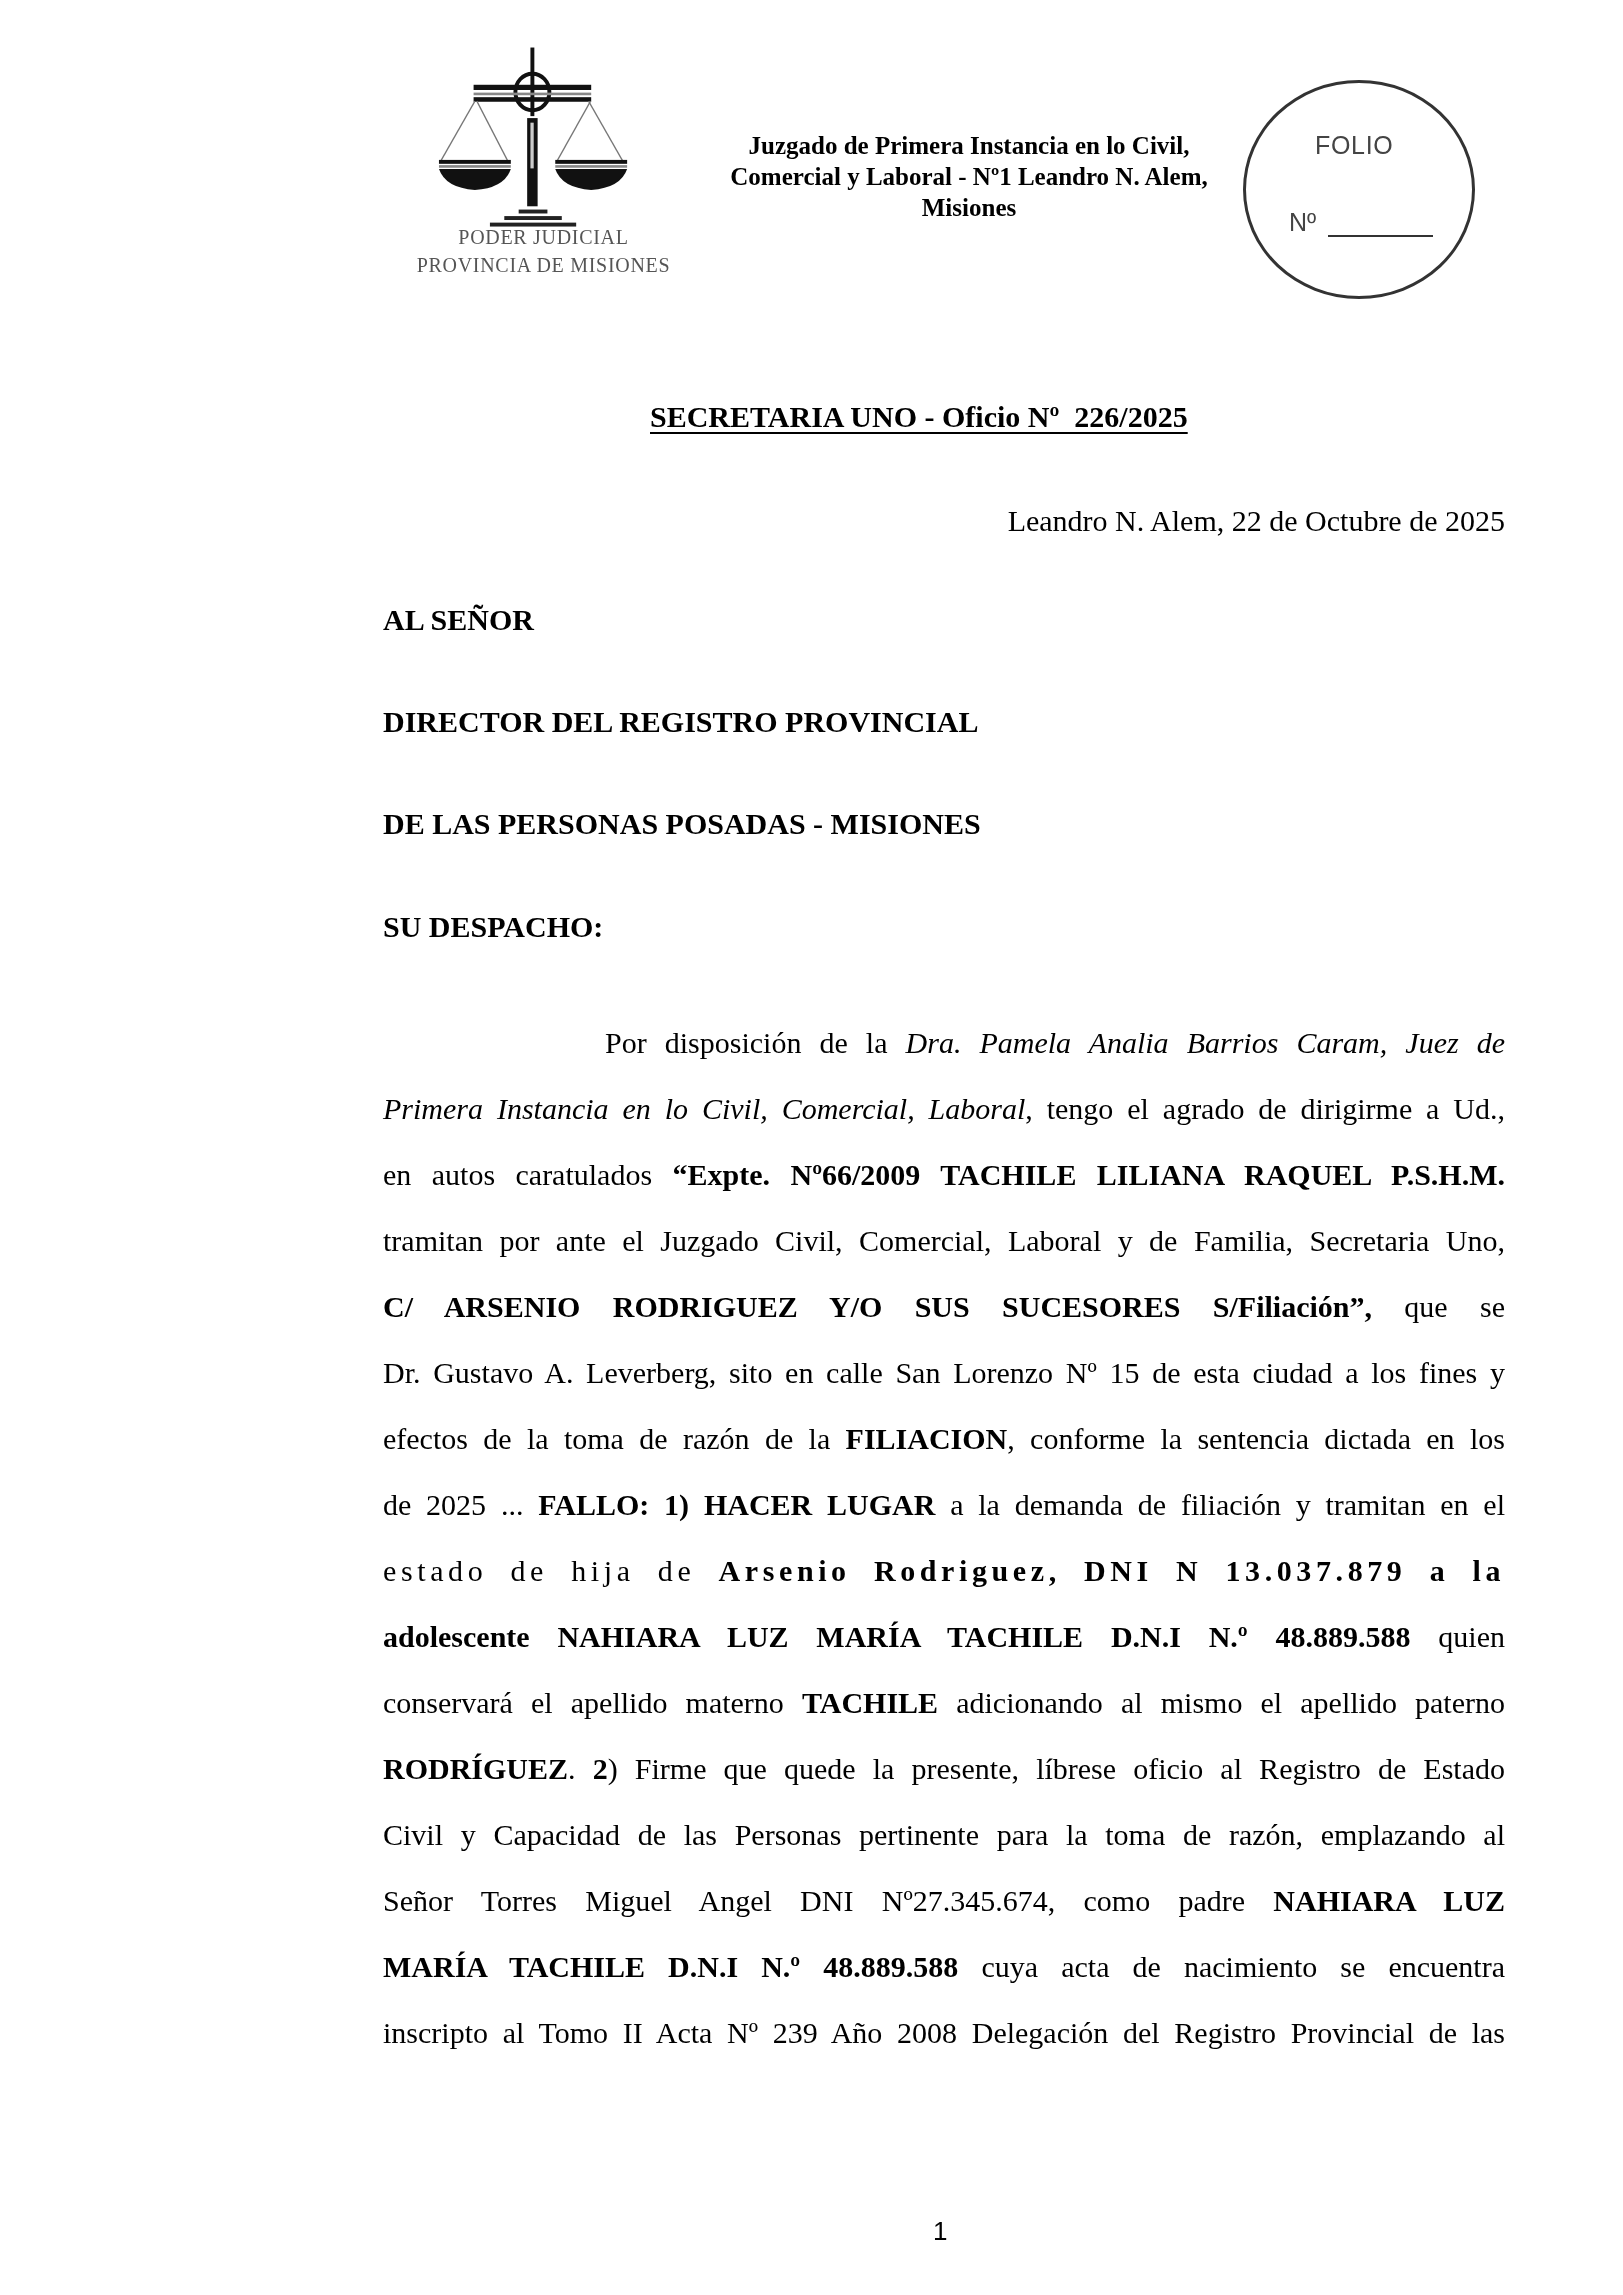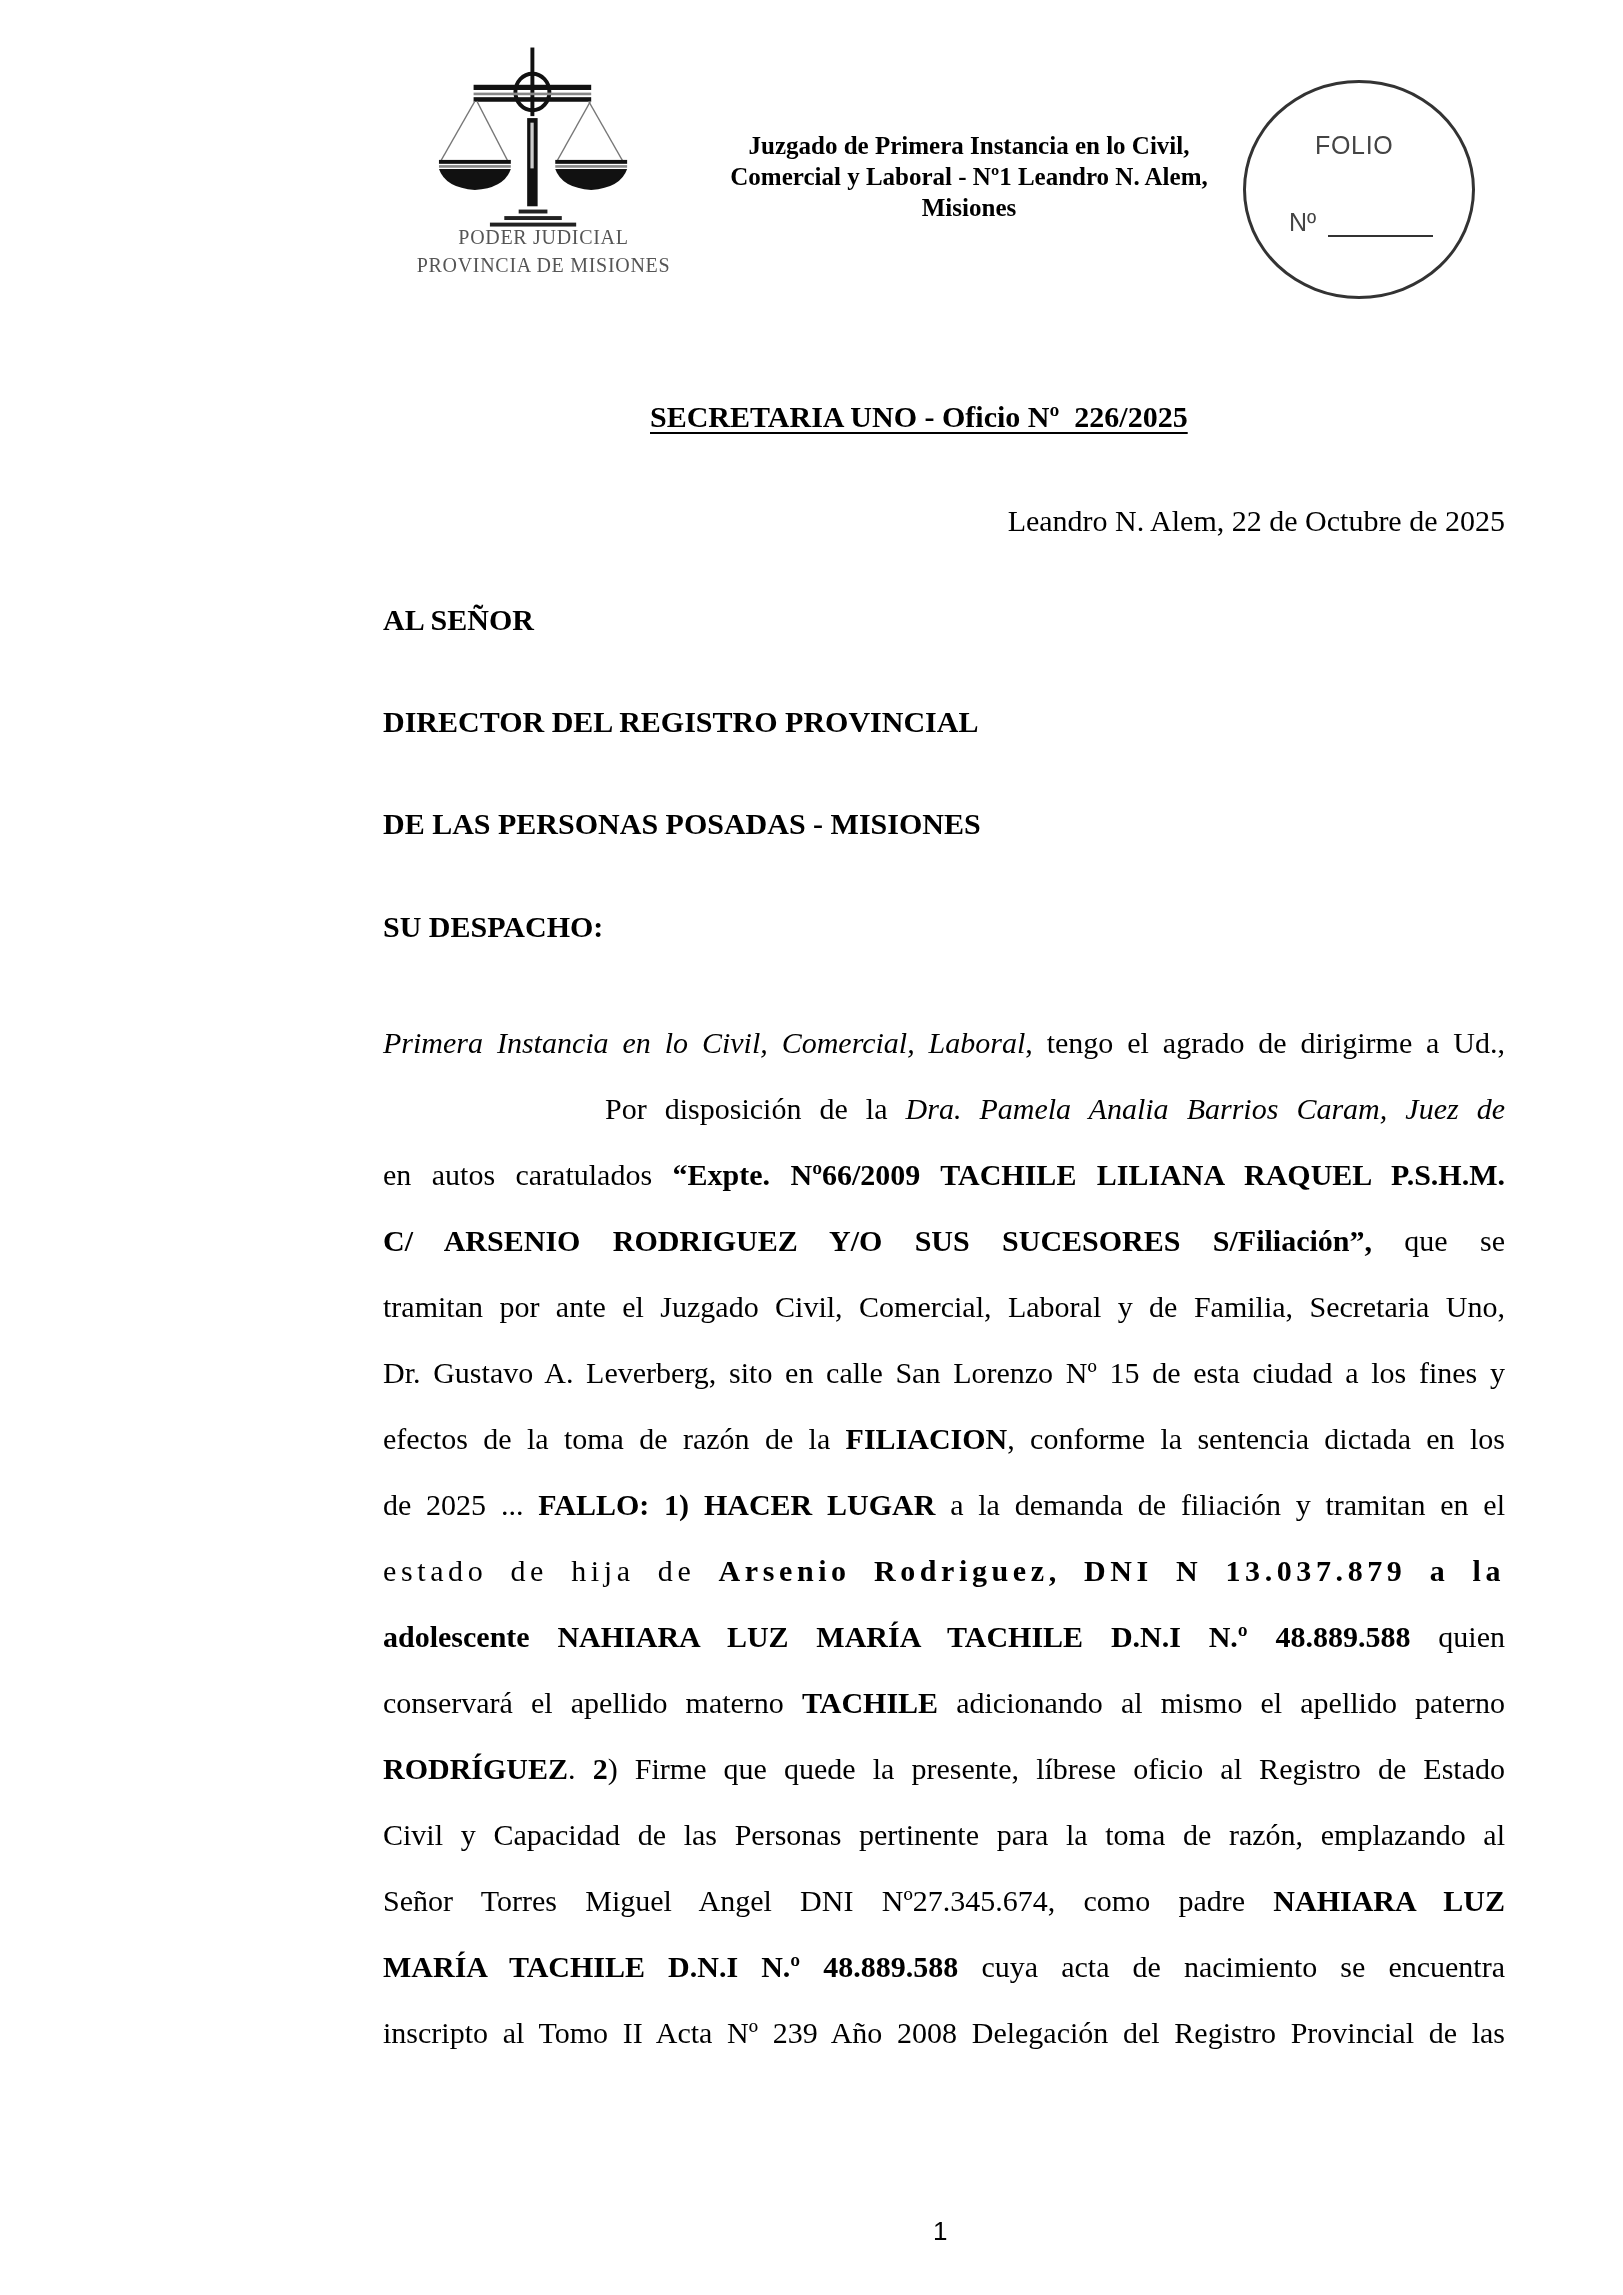--- a/index.html
+++ b/index.html
@@ -95,25 +95,25 @@
 <div class="oficio serif">SECRETARIA UNO - Oficio Nº  226/2025</div>
 
 <div class="date-line serif">Leandro N. Alem, 22 de Octubre de 2025</div>
 
 <div class="addr a1 serif">AL SEÑOR</div>
 <div class="addr a2 serif">DIRECTOR DEL REGISTRO PROVINCIAL</div>
 <div class="addr a3 serif">DE LAS PERSONAS POSADAS - MISIONES</div>
 <div class="addr a4 serif">SU DESPACHO:</div>
 
 <div class="body-text serif" id="body-text">
+    <span class="body-line indent"><span>Por disposición de la </span><i>Dra. Pamela Analia Barrios Caram, Juez de</i></span>
     <span class="body-line"><i>Primera Instancia en lo Civil, Comercial, Laboral</i><span>, tengo el agrado de dirigirme a Ud.,</span></span>
-    <span class="body-line indent"><span>Por disposición de la </span><i>Dra. Pamela Analia Barrios Caram, Juez de</i></span>
     <span class="body-line"><span>en autos caratulados </span><b>“Expte. Nº66/2009 TACHILE LILIANA RAQUEL P.S.H.M.</b></span>
+    <span class="body-line"><span>tramitan por ante el Juzgado Civil, Comercial, Laboral y de Familia, Secretaria Uno,</span></span>
     <span class="body-line"><b>C/ ARSENIO RODRIGUEZ Y/O SUS SUCESORES S/Filiación”,</b><span> que se</span></span>
-    <span class="body-line"><span>tramitan por ante el Juzgado Civil, Comercial, Laboral y de Familia, Secretaria Uno,</span></span>
     <span class="body-line"><span>Dr. Gustavo A. Leverberg, sito en calle San Lorenzo Nº 15 de esta ciudad a los fines y</span></span>
     <span class="body-line"><span>efectos de la toma de razón de la </span><b>FILIACION</b><span>, conforme la sentencia dictada en los</span></span>
     <span class="body-line"><span>de 2025 ... </span><b>FALLO: 1) HACER LUGAR</b><span> a la demanda de filiación y tramitan en el</span></span>
     <span class="body-line spaced"><span>estado de hija de </span><b>Arsenio Rodriguez, DNI N 13.037.879  a la</b></span>
     <span class="body-line"><b>adolescente NAHIARA LUZ MARÍA TACHILE D.N.I N.º 48.889.588</b><span> quien</span></span>
     <span class="body-line"><span>conservará el apellido materno </span><b>TACHILE</b><span> adicionando al mismo el apellido paterno</span></span>
     <span class="body-line"><b>RODRÍGUEZ</b><span>. </span><b>2</b><span>) Firme que quede la presente, líbrese oficio al Registro de Estado</span></span>
     <span class="body-line"><span>Civil y Capacidad de las Personas pertinente para la toma de razón, emplazando al</span></span>
     <span class="body-line"><span>Señor Torres Miguel Angel DNI Nº27.345.674, como padre </span><b>NAHIARA LUZ</b></span>
     <span class="body-line"><b>MARÍA TACHILE D.N.I N.º 48.889.588</b><span> cuya acta de nacimiento se encuentra</span></span>

